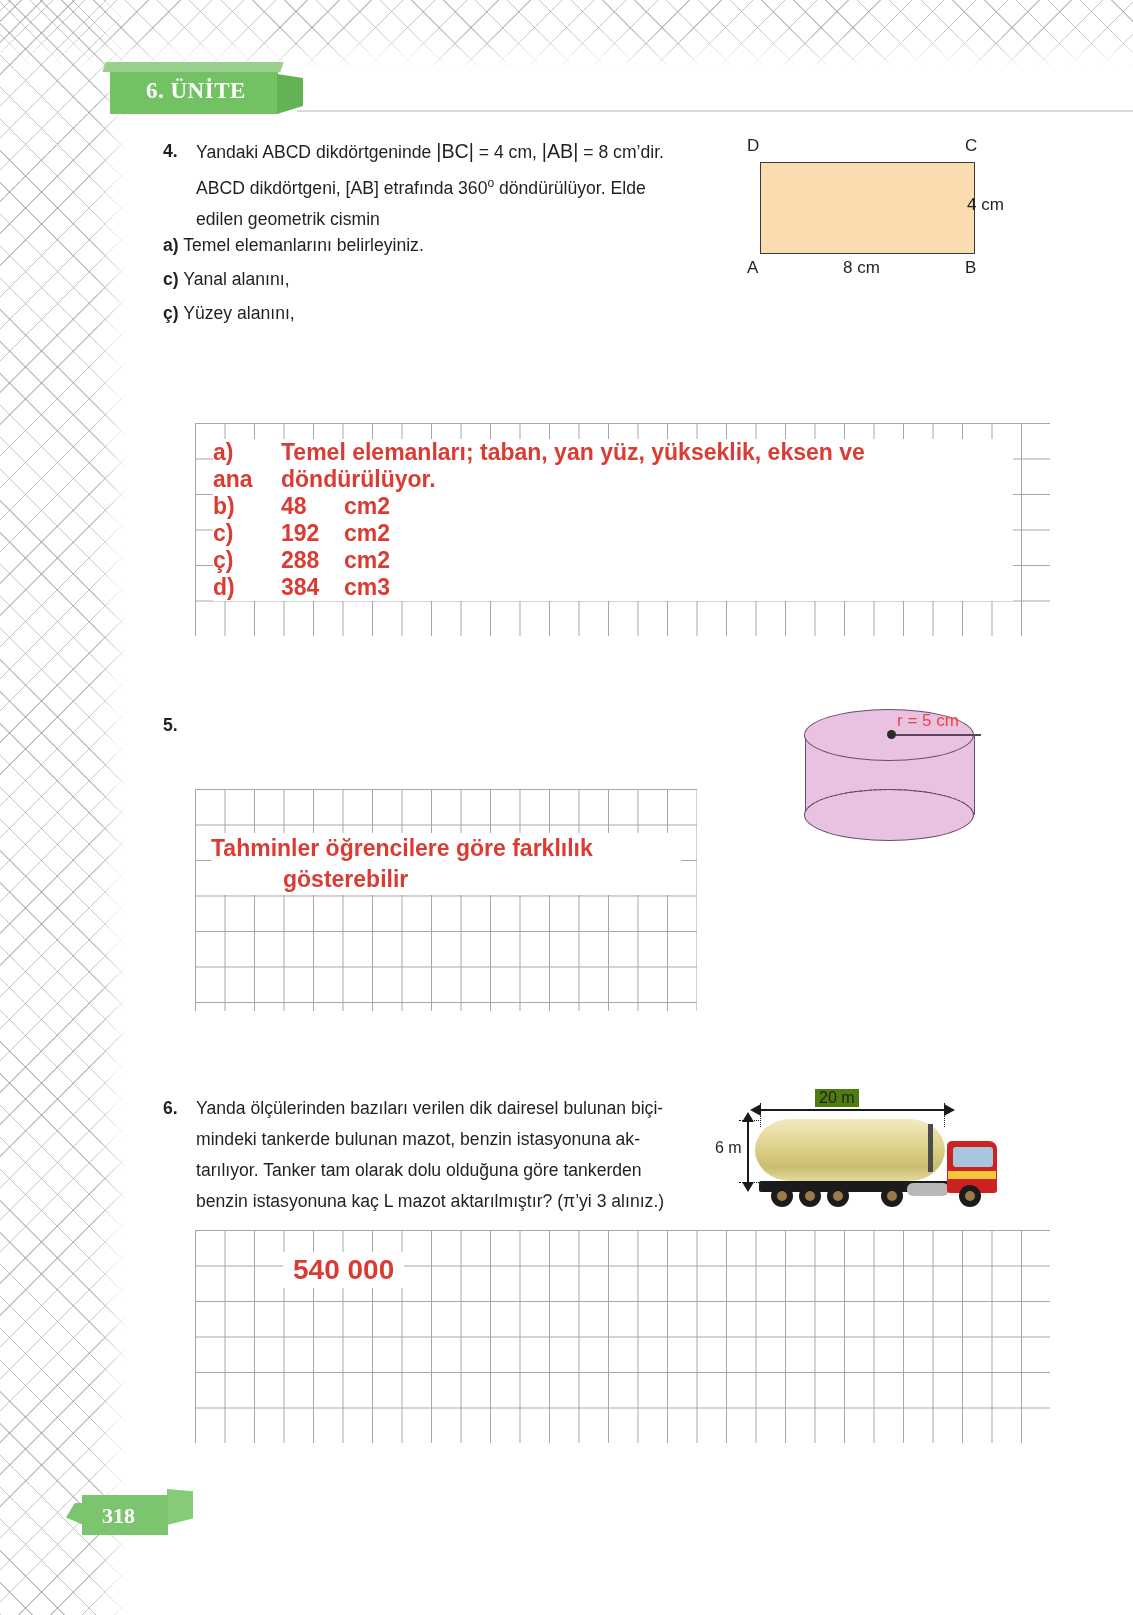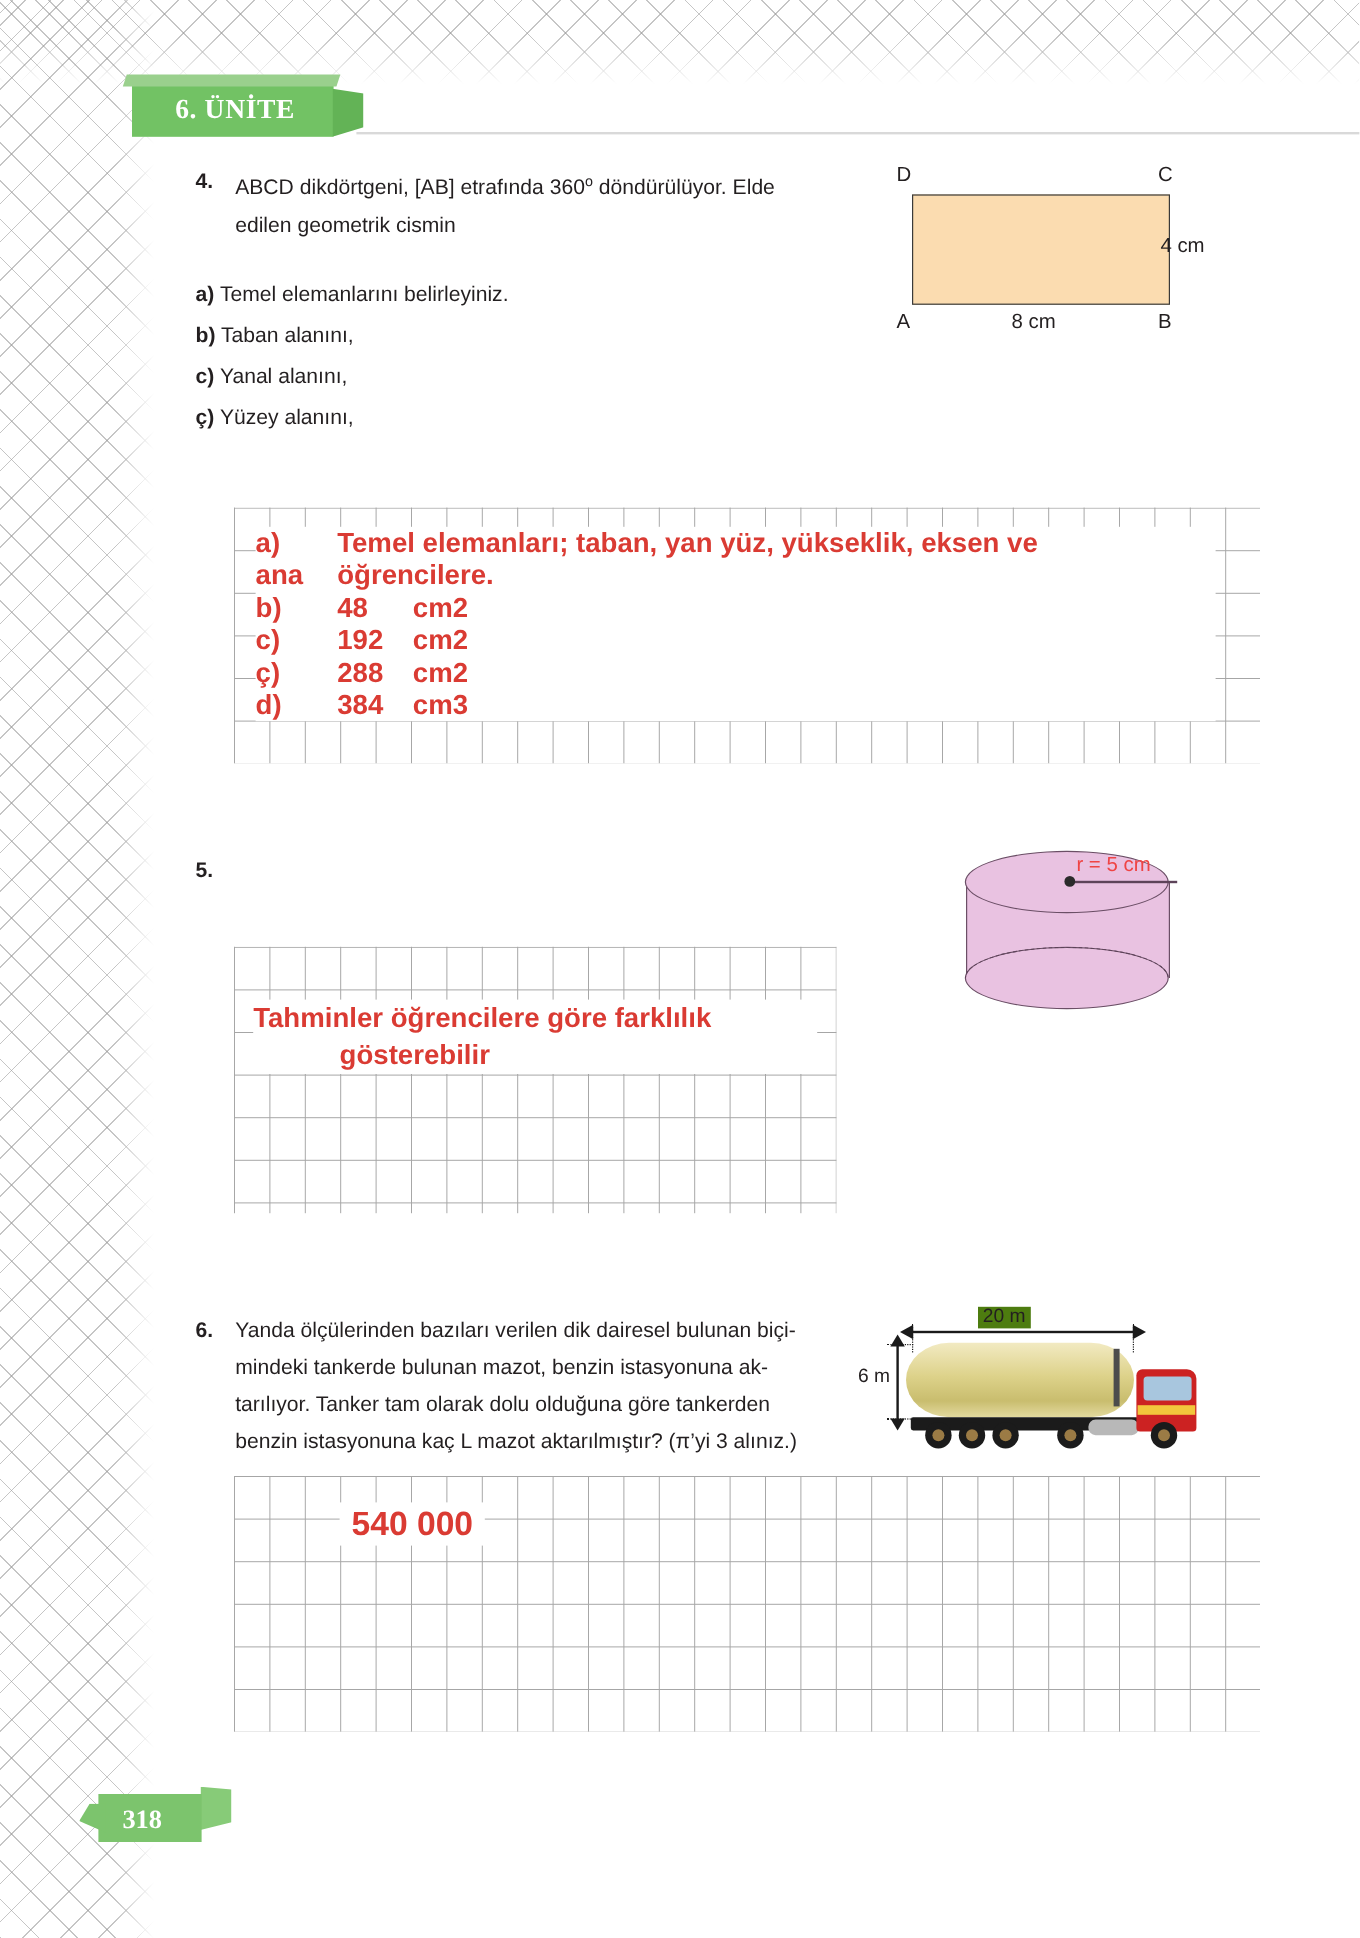--- a/index.html
+++ b/index.html
@@ -169,28 +169,28 @@
 <div id="unit-tag">
   <div class="band"></div>
   <div class="tab"></div>
   <div class="label">6. ÜNİTE</div>
 </div>
 <div id="header-rule"></div>
 
 <div class="q" style="left:163px;top:136px;width:560px;">
   <span class="num">4.</span>
   <span class="body">
+    <p><span>Yandaki ABCD dikdörtgeninde </span><span class="vb">|BC|</span><span> = 4 cm, </span><span class="vb">|AB|</span><span> = 8 cm’dir.</span></p>
     <p><span>ABCD dikdörtgeni, [AB] etrafında 360</span><sup>o</sup><span> döndürülüyor. Elde</span></p>
     <p>edilen geometrik cismin</p>
   </span>
 </div>
 
 <div class="q" style="left:163px;top:228px;width:560px;line-height:34px;">
   <p class="sub"><b>a)</b> <span>Temel elemanlarını belirleyiniz.</span></p>
-  <p class="sub"><b>b)</b> <span>Taban alanını,</span></p>
   <p class="sub"><b>c)</b> <span>Yanal alanını,</span></p>
   <p class="sub"><b>ç)</b> <span>Yüzey alanını,</span></p>
 </div>
 
 <div id="fig-rect">
   <div class="rect"></div>
   <div class="lbl" style="left:12px;top:6px;">D</div>
   <div class="lbl" style="left:230px;top:6px;">C</div>
   <div class="lbl" style="left:12px;top:128px;">A</div>
   <div class="lbl" style="left:230px;top:128px;">B</div>
@@ -200,21 +200,21 @@
 
 <div class="gridbox" style="left:195px;top:423px;width:855px;height:213px;">
   <div class="cells" style="background-size:29.5px 35.5px;"></div>
   <div class="ans" style="left:18px;top:16px;width:800px;font-size:23px;line-height:27px;">
     <div style="display:flex;">
       <span style="width:68px;">a)</span>
       <span>Temel elemanları;  taban, yan    yüz,   yükseklik,    eksen ve</span>
     </div>
     <div style="display:flex;">
       <span style="width:68px;">ana</span>
-      <span>öğrencilere.</span>
+      <span>döndürülüyor.</span>
     </div>
     <div style="display:flex;">
       <span style="width:68px;">b)</span>
       <span style="width:63px;">48</span>
       <span>cm2</span>
     </div>
     <div style="display:flex;">
       <span style="width:68px;">c)</span>
       <span style="width:63px;">192</span>
       <span>cm2</span>

